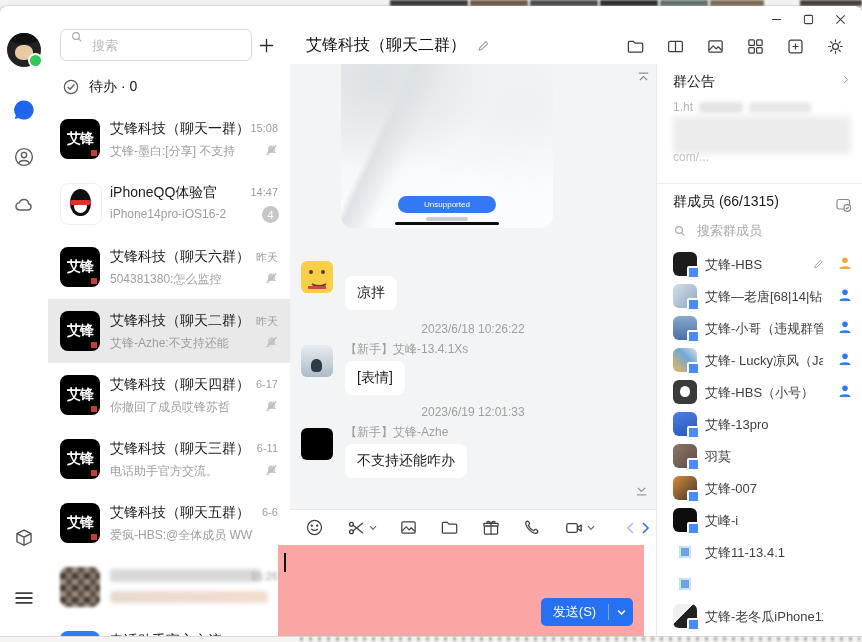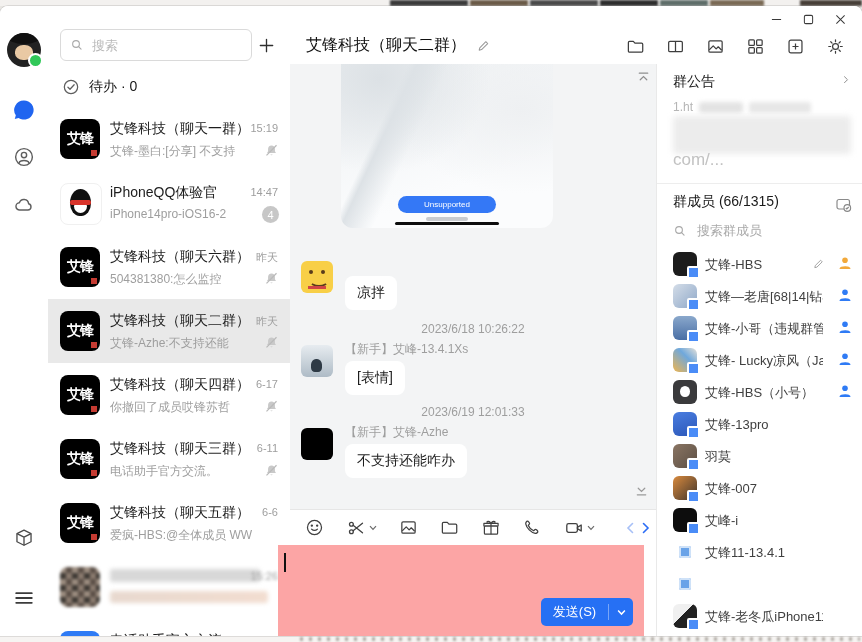--- a/index.html
+++ b/index.html
@@ -19,21 +19,21 @@
   .rail{position:absolute;left:0;top:0;width:48px;height:630px;background:#fff;border-right:1px solid #ececec}
   .rail .it{position:absolute;left:50%;transform:translateX(-50%)}
   .me-av{width:34px;height:34px;border-radius:50%;background:#222;position:relative;overflow:hidden}
   .me-av .face{position:absolute;left:8px;top:12px;width:18px;height:15px;border-radius:45%;background:#e9c9a4}
   .me-av .hood{position:absolute;left:0;top:-4px;width:34px;height:15px;border-radius:50%;background:#101010}
   .me-dot{position:absolute;right:-2px;bottom:-1px;width:11px;height:11px;border-radius:50%;
           background:#31c859;border:2px solid #fff}
   
   .clist{position:absolute;left:48px;top:0;width:242px;height:630px;background:#fff;border-right:1px solid #e8e8e8}
   .searchbox{position:absolute;left:12px;top:23px;width:172px;height:30px;border:1px solid #dadada;
-             border-radius:6px;background:#fff;display:flex;align-items:center;padding:0 9px;gap:6px}
+             border-radius:6px;background:#fff;display:flex;padding:0 9px;gap:6px}
   .searchbox input{border:0;outline:0;flex:1;min-width:0;font-size:13px;color:#333;background:transparent;
              font-family:inherit}
   .searchbox input::placeholder{color:#b8b8b8}
   .addbtn{position:absolute;left:204px;top:25px;width:28px;height:28px;display:flex;align-items:center;
           justify-content:center;color:#2e2e2e;cursor:pointer}
   .todo{position:absolute;left:14px;top:66px;height:30px;display:flex;align-items:center;gap:9px;
         font-size:14px;color:#161616}
   .items{position:absolute;left:0;top:101px;width:242px}
   .citem{position:relative;height:64px;background:#fff}
   .citem.sel{background:#e9e9e9}
@@ -113,21 +113,21 @@
   .send .lbl{flex:1;text-align:center}
   .send .sep{width:1px;height:16px;background:rgba(255,255,255,.38)}
   .send .dd{width:24px;display:flex;align-items:center;justify-content:center}
   
   .rpanel{position:absolute;left:656px;top:58px;width:206px;height:572px;background:#fff;border-left:1px solid #e9e9e9;
       box-sizing:border-box}
   .sec-h{position:absolute;left:16px;font-size:14px;color:#1a1a1a}
   .ann-chev{position:absolute;right:10px;top:10px;color:#8a8a8a;cursor:pointer}
   .ann-line1{position:absolute;left:16px;top:36px;font-size:12px;color:#b5b5b5;display:flex;align-items:center;gap:6px}
   .ann-big{position:absolute;left:16px;top:52px;width:178px;height:38px;background:#ececec;border-radius:3px;filter:blur(3px)}
-  .ann-end{position:absolute;left:16px;top:86px;font-size:17px;color:#c2c2c2}
+  .ann-end{position:absolute;left:16px;top:86px;font-size:12px;color:#c2c2c2}
   .rdiv{position:absolute;left:0;top:119px;width:100%;border-top:1px solid #ededed}
   .mem-icon{position:absolute;right:10px;top:132px;color:#8a8a8a;cursor:pointer}
   .msearch{position:absolute;left:16px;top:158px;display:flex;align-items:center;gap:8px;color:#a3a3a3}
   .msearch input{border:0;outline:0;font-size:13px;color:#555;width:130px;background:transparent;font-family:inherit}
   .msearch input::placeholder{color:#a8a8a8}
   .mrows{position:absolute;left:0;top:184px;width:205px}
   .mrow{position:relative;height:32px}
   .mrow .mav24{position:absolute;left:16px;top:4px;width:24px;height:24px;border-radius:6px}
   .mrow .nm{position:absolute;left:48px;top:8px;width:118px;font-size:13px;color:#3f3f3f;
       white-space:nowrap;overflow:hidden}
@@ -229,21 +229,21 @@
 
     <div class="items">
 
       <div class="citem">
         <div class="av av-af">
             <span class="txt">艾锋</span>
             <span class="seal"></span>
           </div>
         <div class="t">艾锋科技（聊天一群）</div>
         <div class="s">艾锋-墨白:[分享] 不支持</div>
-        <div class="tm">15:19</div>
+        <div class="tm">15:08</div>
         <div class="mute">
             <svg width="13" height="13" viewBox="0 0 14 14">
               <path d="M7 1.6c2.3 0 3.7 1.7 3.7 3.9v2.3l1.1 1.9H2.2l1.1-1.9V5.5c0-2.2 1.4-3.9 3.7-3.9z" fill="#c9c9c9"></path>
               <path d="M5.8 11.4a1.3 1.3 0 0 0 2.4 0z" fill="#c9c9c9"></path>
               <path d="M1.6 12.2L12.4 1.4" stroke="#b9b9b9" stroke-width="1.3"></path>
             </svg>
           </div>
       </div>
 
       <div class="citem">

